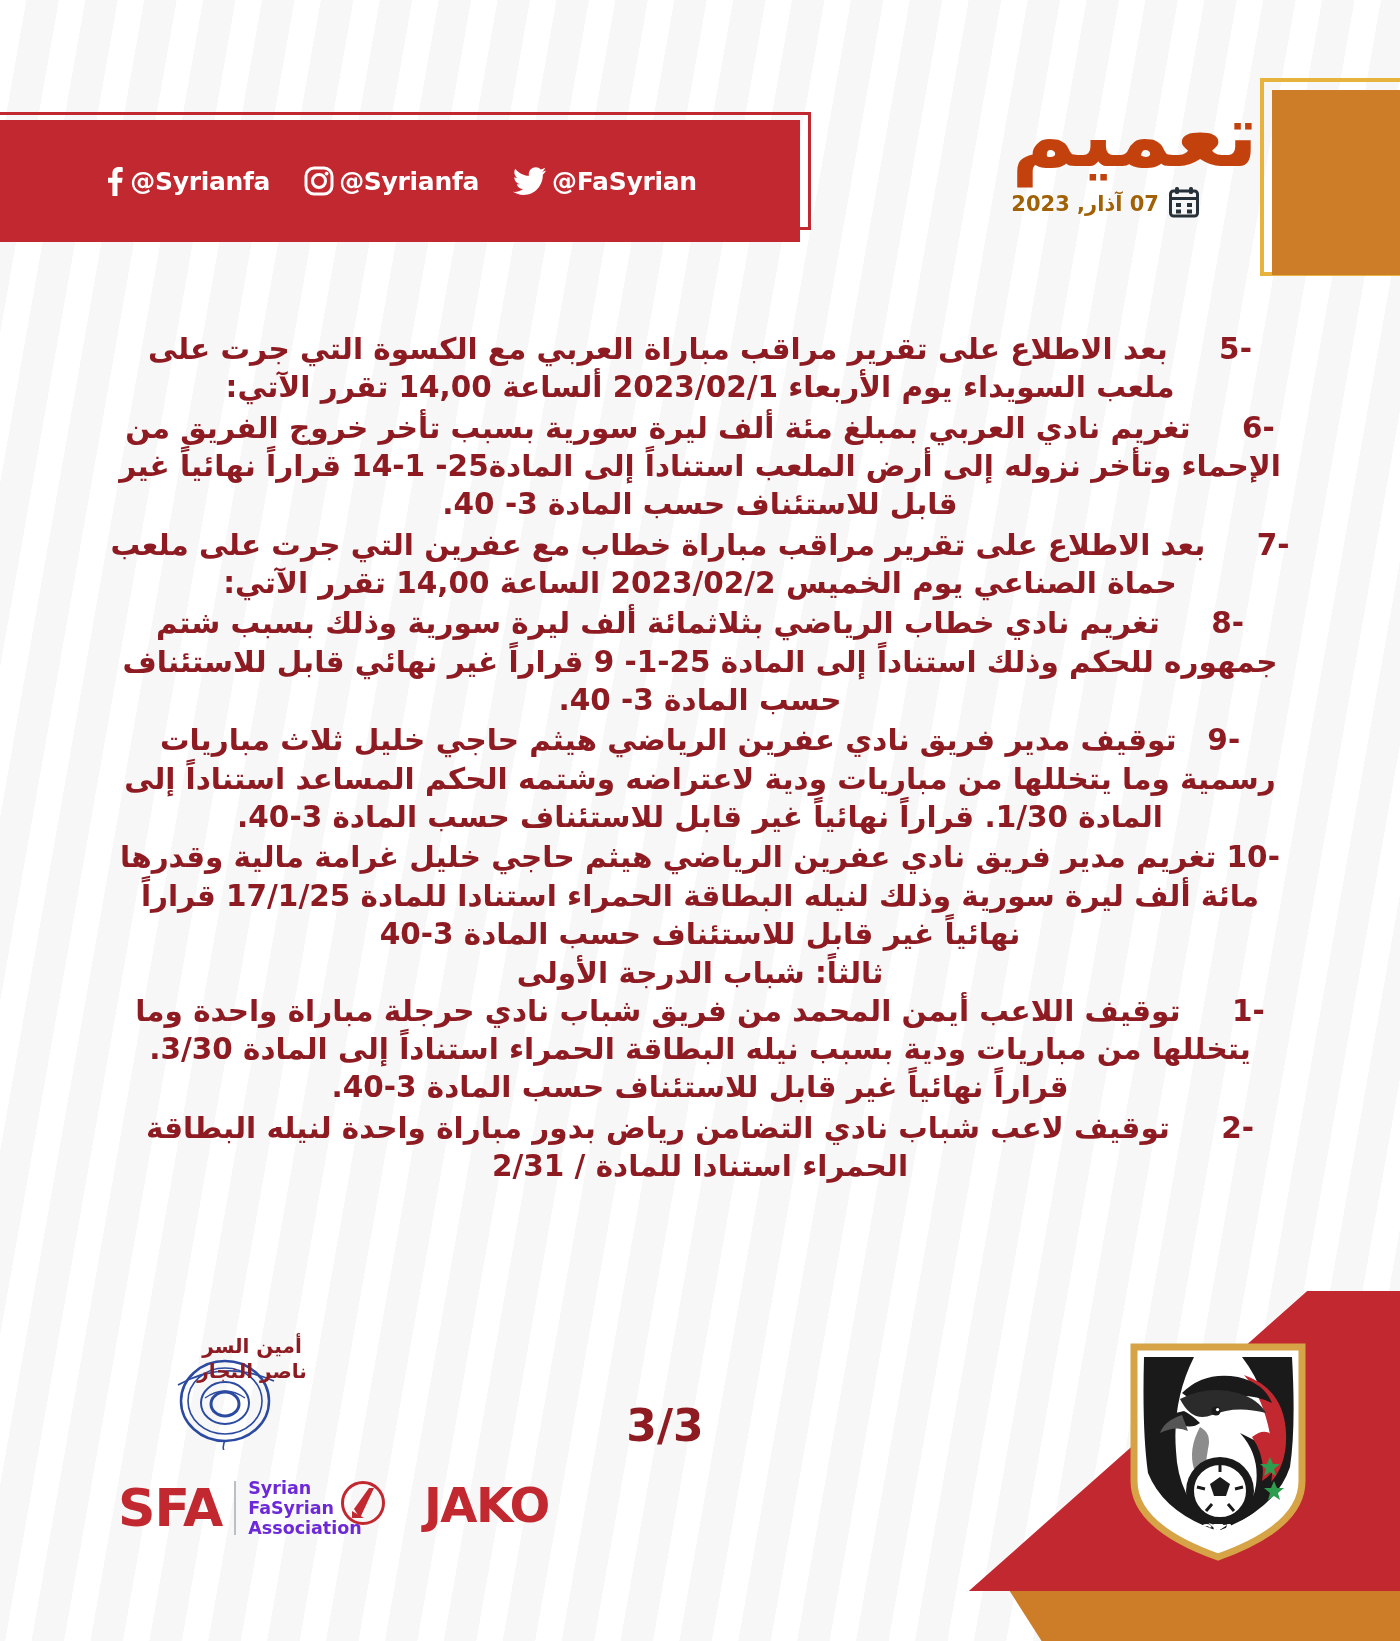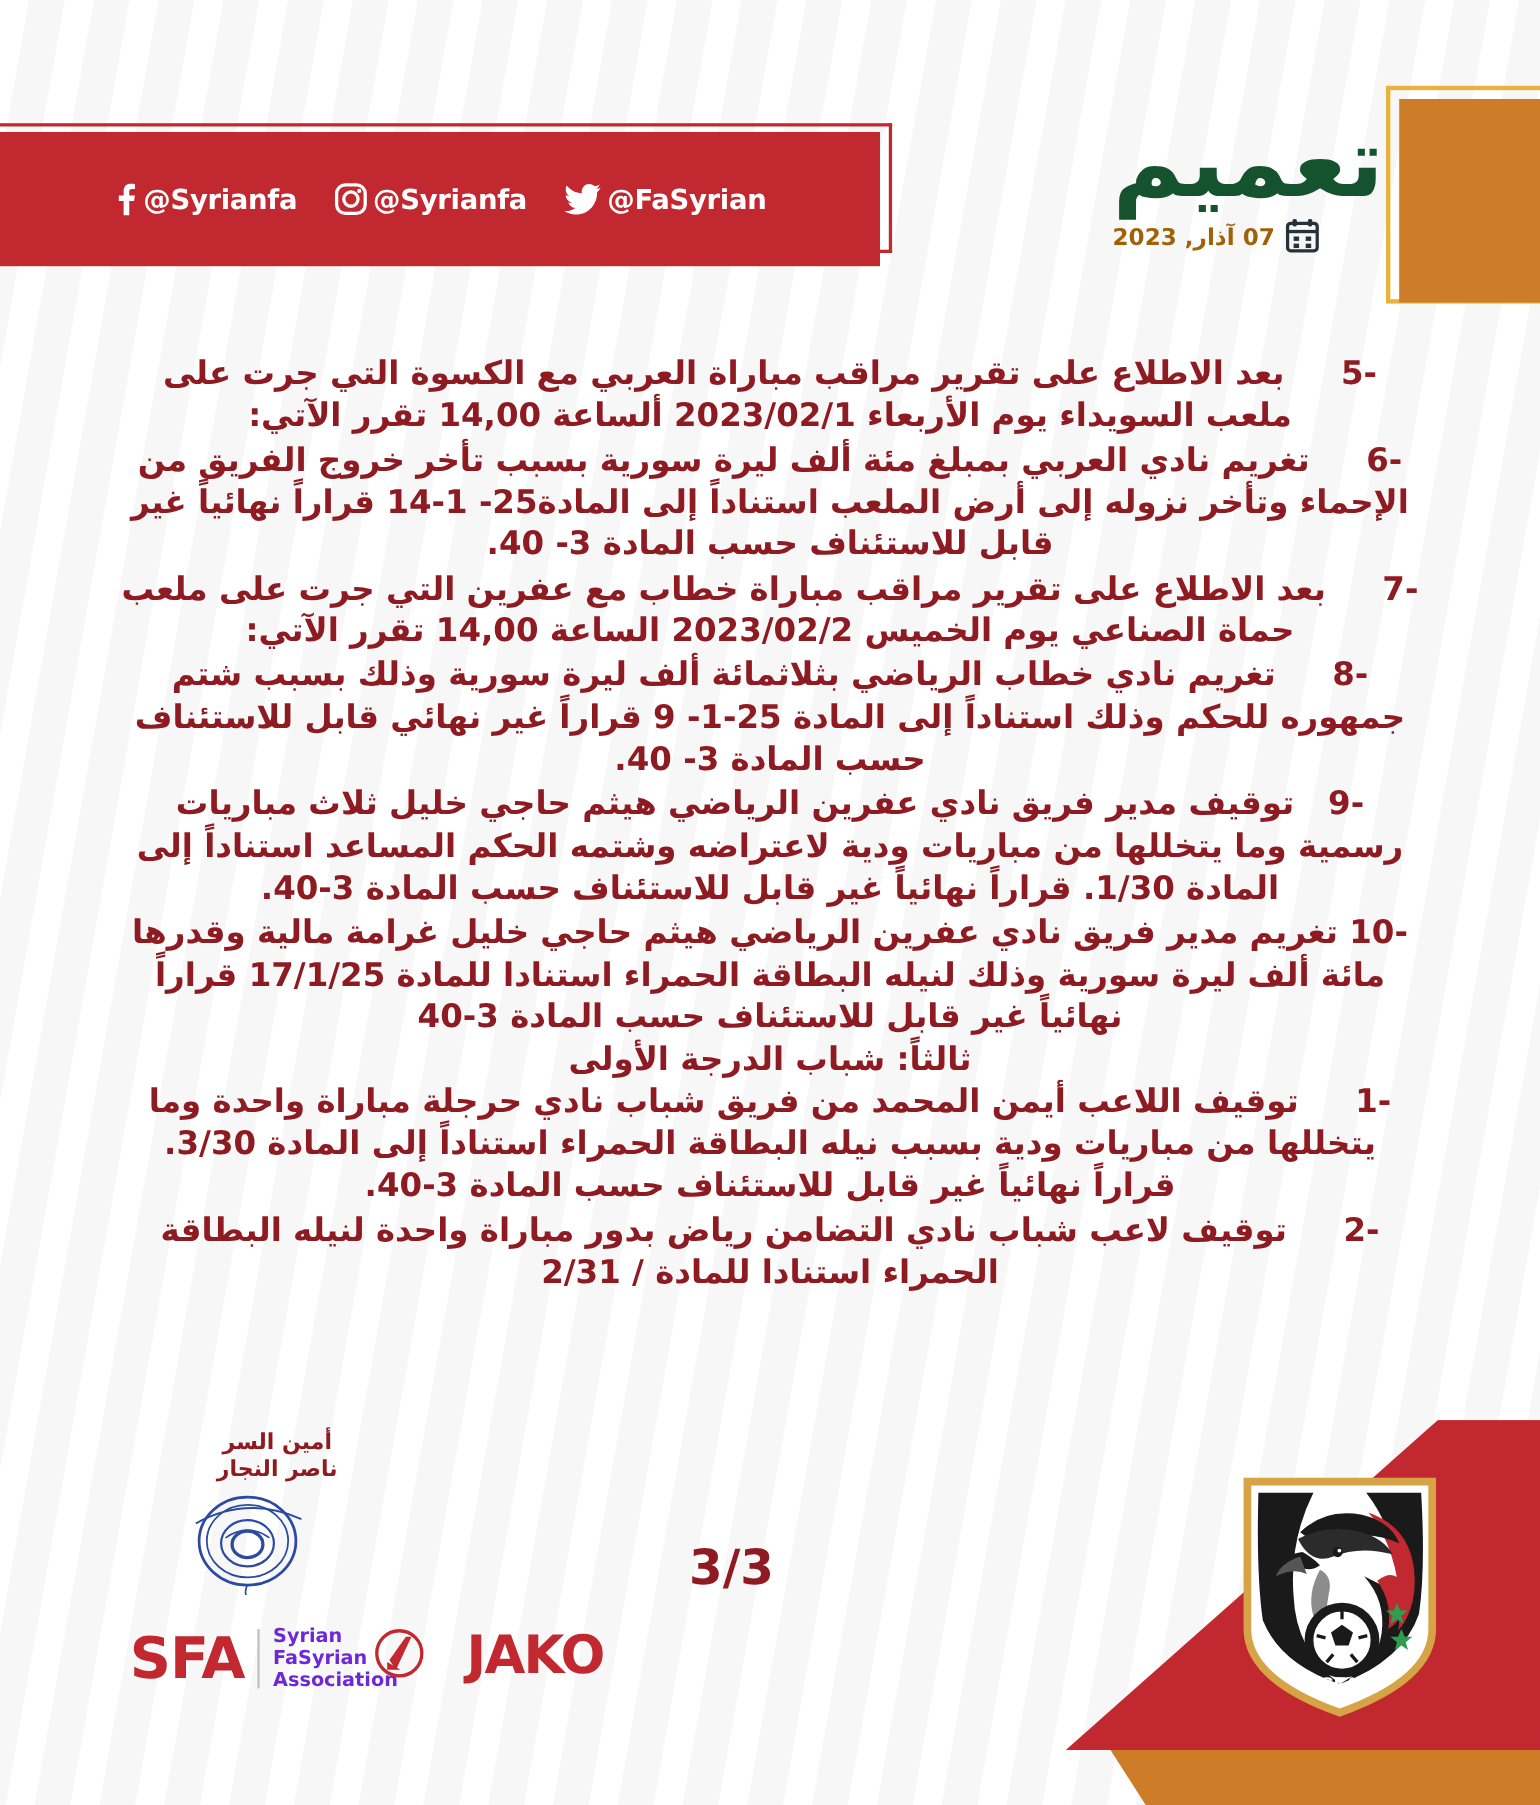--- a/index.html
+++ b/index.html
@@ -78,25 +78,24 @@
   .title-block {
     position: absolute;
     right: 162px;
     top: 92px;
     text-align: right;
     z-index: 5;
   }
   .doc-title {
     font-size: 88px;
     font-weight: bold;
-    color: #14532d;
+    color: #c2410c;
     line-height: 1;
     letter-spacing: 2px;
     direction: rtl;
-    margin-top: 12px;
   }
   .doc-date-row {
     margin-top: 6px;
     display: flex;
     align-items: center;
     justify-content: flex-end;
     gap: 10px;
     direction: rtl;
   }
   .doc-date {
@@ -119,21 +118,21 @@
     position: absolute;
     right: 0; top: 90px;
     width: 148px; height: 185px;
     background: #cd7c27;
     z-index: 3;
   }
 
   
   .body-wrap {
     position: absolute;
-    left: 0; top: 320px;
+    left: 0; top: 330px;
     width: 1400px;
     z-index: 6;
     direction: rtl;
   }
   .clause {
     position: relative;
     margin: 0 auto 2px auto;
     width: 1180px;
     color: #8e1b22;
     font-size: 29.5px;
@@ -154,21 +153,21 @@
     font-size: 29.5px;
     font-weight: bold;
     text-align: center;
     direction: rtl;
   }
 
   
   .signature {
     position: absolute;
     left: 132px;
-    top: 1298px;
+    top: 1334px;
     width: 240px;
     text-align: center;
     color: #8e1b22;
     font-size: 20px;
     font-weight: bold;
     line-height: 1.25;
     direction: rtl;
     z-index: 7;
   }
   .stamp {

